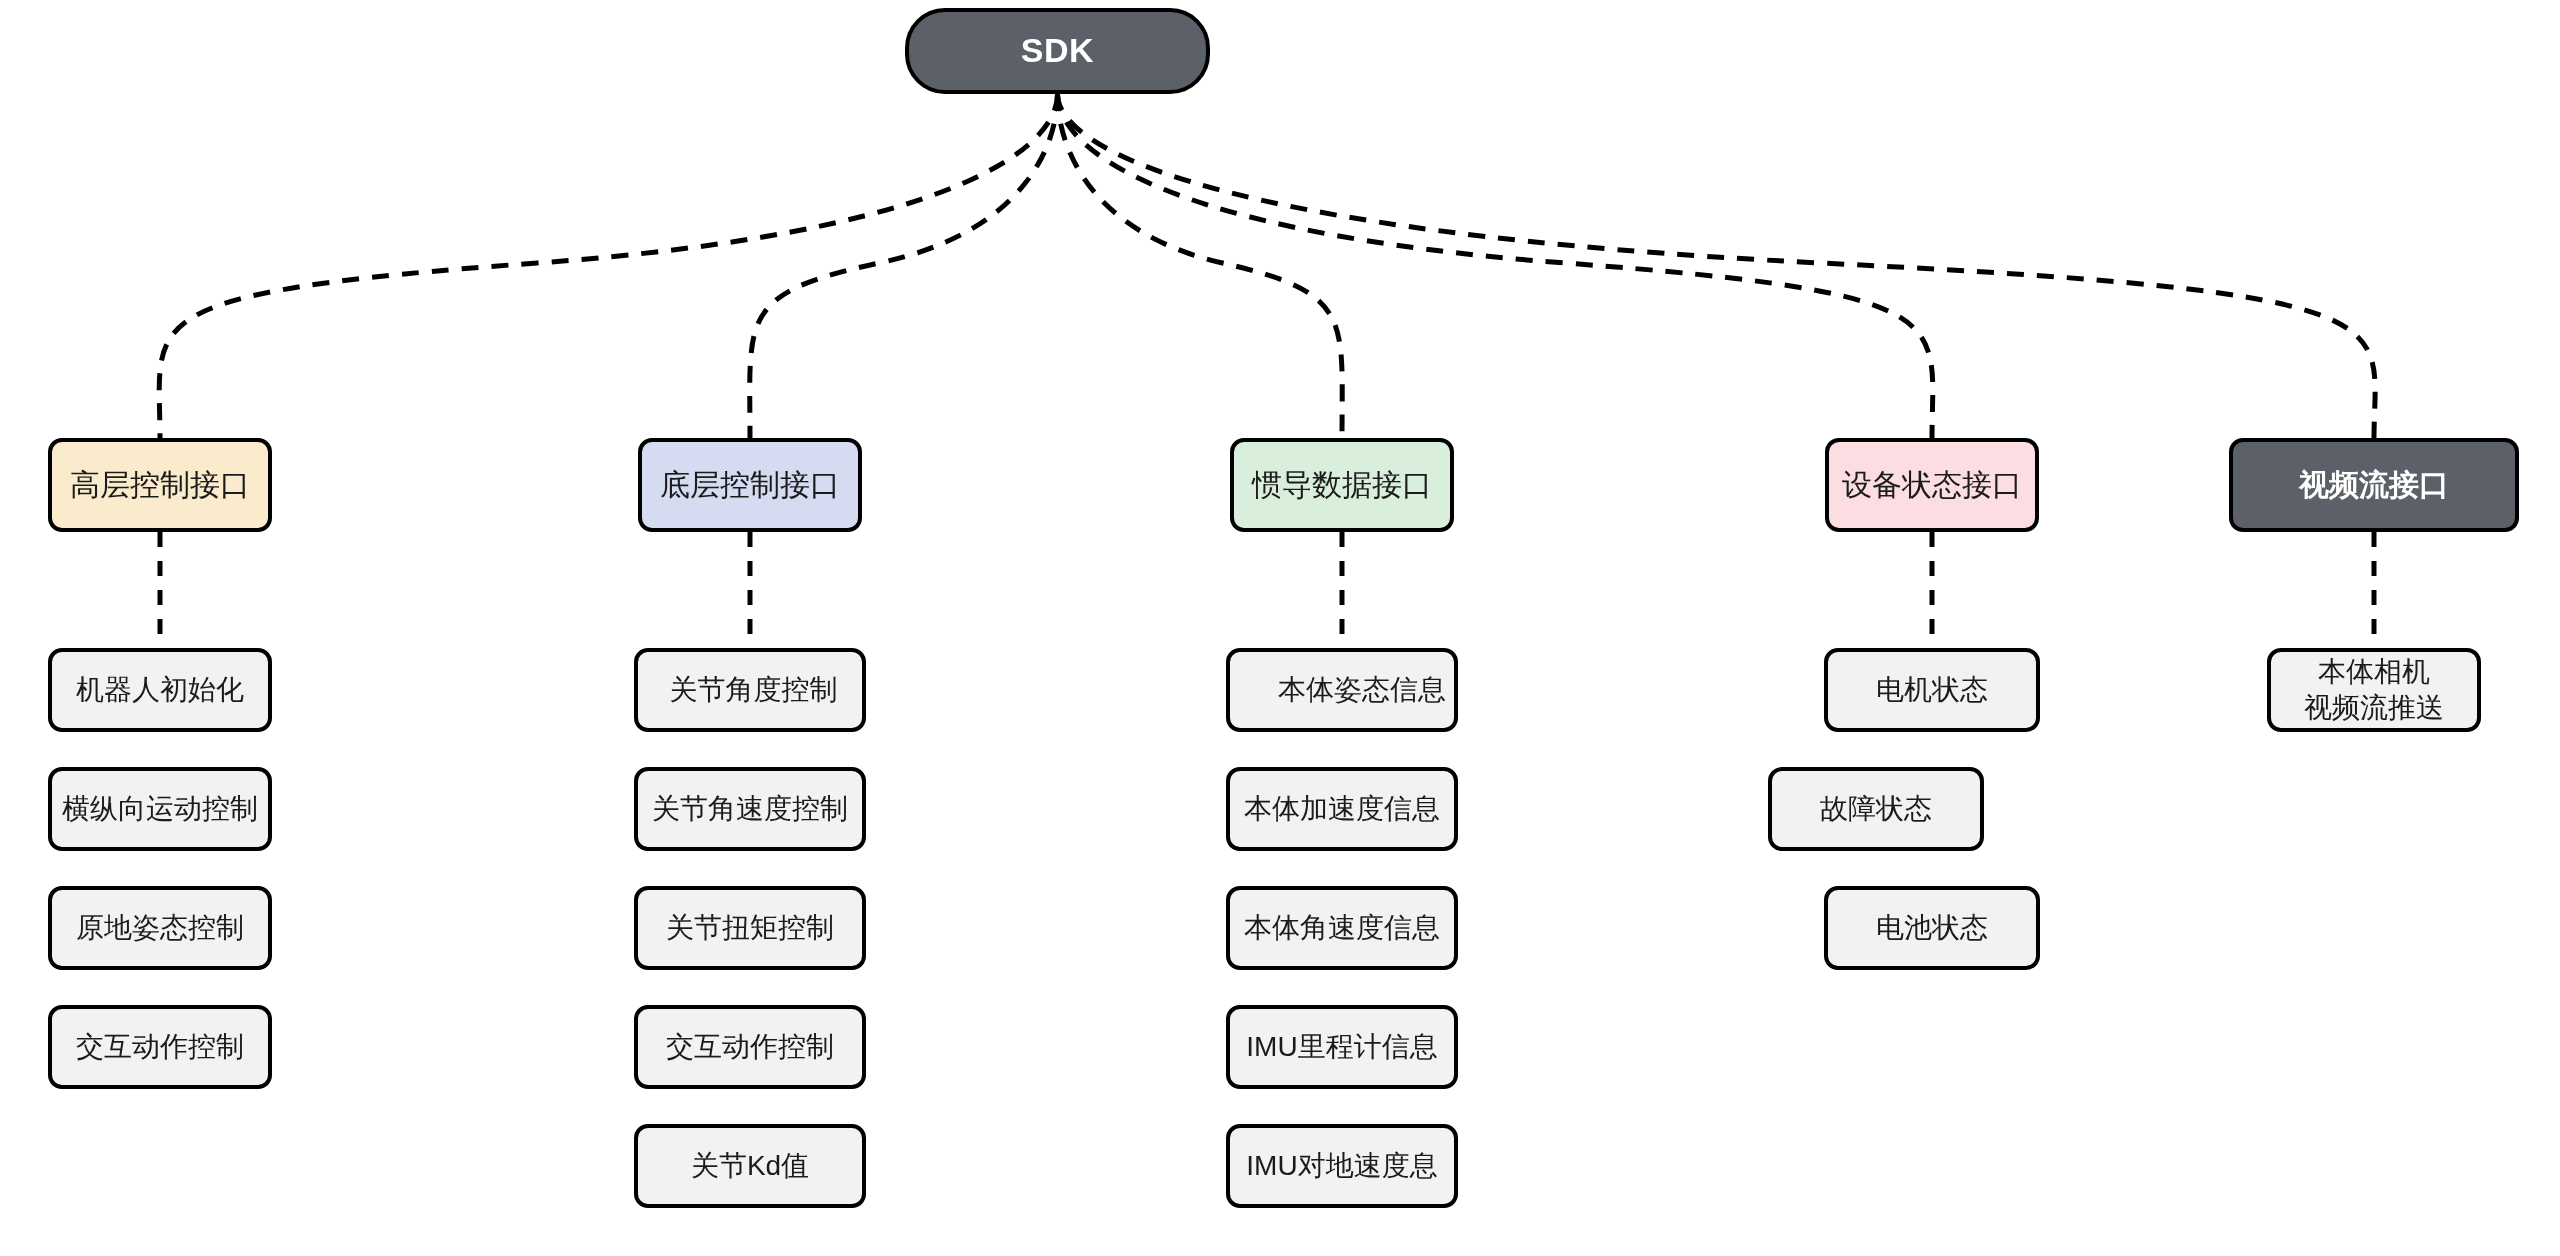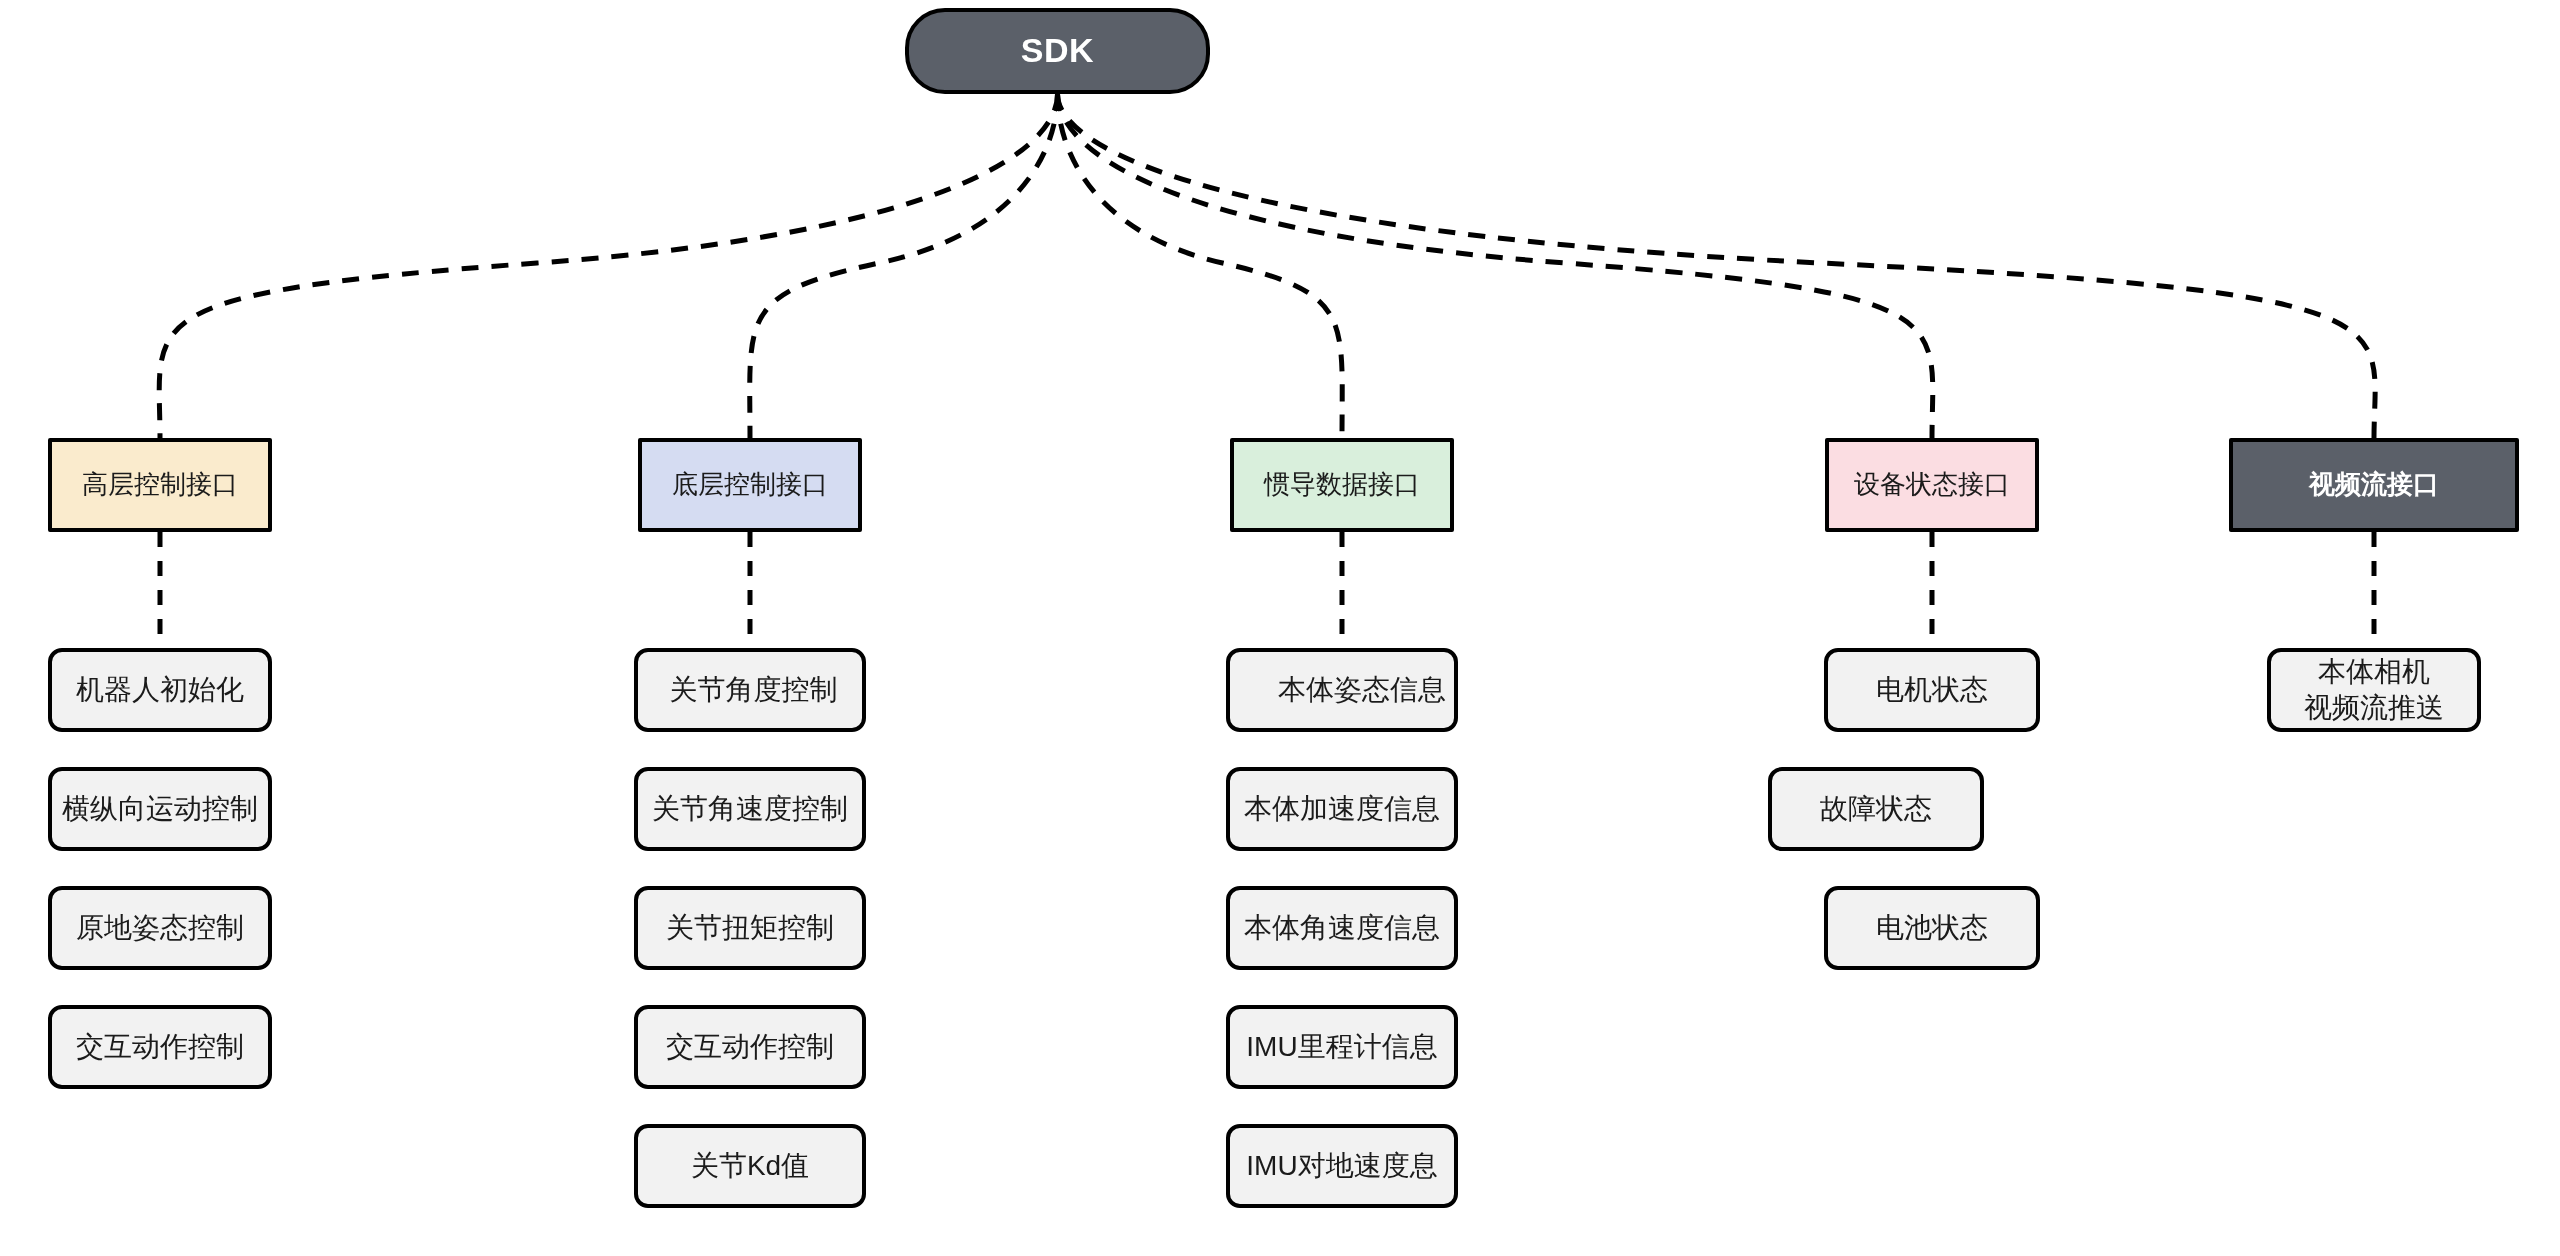--- a/index.html
+++ b/index.html
@@ -38,22 +38,22 @@
   }
   .node.root {
     background: #5b6069;
     color: #ffffff;
     font-weight: bold;
     font-size: 34px;
     border-radius: 40px;
     letter-spacing: 0.5px;
   }
   .node.cat {
-    border-radius: 2px;
-    font-size: 26px;
+    border-radius: 14px;
+    font-size: 30px;
     color: #1b1b1b;
     font-weight: normal;
   }
   .node.cat.dark {
     background: #5b6069;
     color: #ffffff;
     font-weight: bold;
   }
   .node.leaf {
     background: #f2f2f2;

